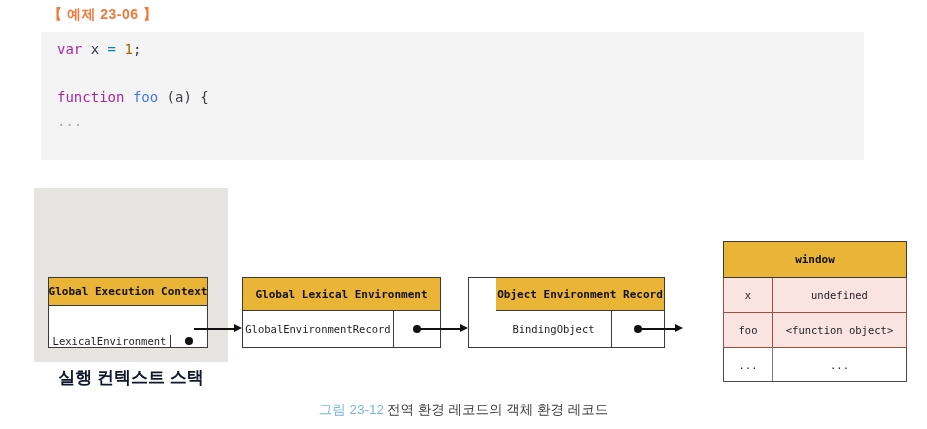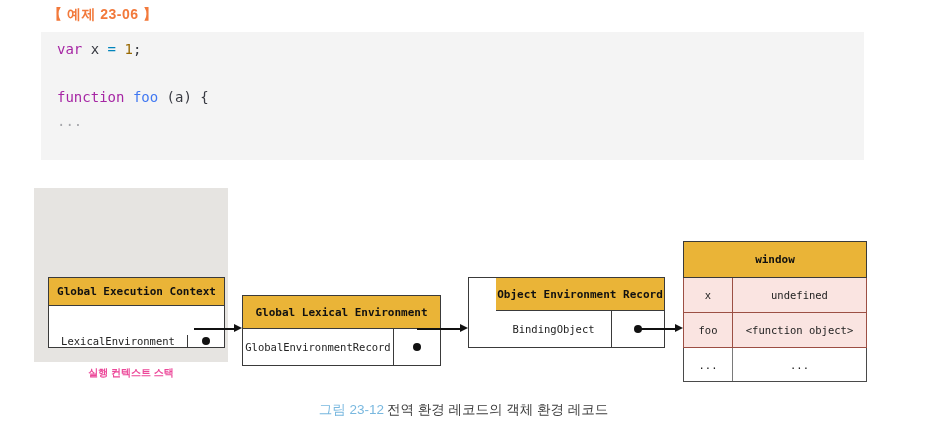--- a/index.html
+++ b/index.html
@@ -47,23 +47,23 @@
     position: absolute;
     left: 34px; top: 188px;
     width: 194px; height: 174px;
     background: #e6e4e1;
   }
   .stack-label {
     position: absolute;
     left: 34px; top: 366px;
     width: 194px;
     text-align: center;
-    font-size: 10px;
+    font-size: 17px;
     font-weight: 700;
-    color: #ec4899;
+    color: #0f172a;
   }
   .env-box {
     position: absolute;
     top: 277px;
     height: 71px;
     box-sizing: border-box;
     border: 1.5px solid #3a3a3a;
     background: #ffffff;
     display: flex;
     flex-direction: column;
@@ -84,23 +84,23 @@
     display: flex; align-items: center; justify-content: center;
     font-size: 10.5px; color: #222;
     white-space: nowrap;
   }
   .env-ref {
     box-sizing: border-box;
     border-left: 1.5px solid #3a3a3a;
     display: flex; align-items: center; justify-content: center;
   }
   .dot { width: 8px; height: 8px; border-radius: 50%; background: #111; }
-  .box-gec { left: 48px;  width: 177px; gap: 29px; }
+  .box-gec { left: 48px;  width: 160px; gap: 29px; }
   .box-gec .env-ref { width: 37px; }
-  .box-gle { left: 242px; width: 199px; margin-top: 18px; }
+  .box-gle { left: 242px; width: 199px; }
   .box-gle .env-ref { width: 47px; }
   .box-oer { left: 468px; width: 197px; padding-left: 27px; }
   .box-oer .env-ref { width: 53px; }
   
   .arrow-line {
     position: absolute;
     top: 328px; height: 1.5px;
     background: #111;
   }
   .arrow-head {
@@ -110,21 +110,21 @@
     border-top: 4.5px solid transparent;
     border-bottom: 4.5px solid transparent;
     border-left: 8px solid #111;
   }
   .a1-line { left: 194px; width: 41px; } .a1-head { left: 234px; }
   .a2-line { left: 417px; width: 44px; } .a2-head { left: 460px; }
   .a3-line { left: 638px; width: 38px; } .a3-head { left: 675px; }
   
   .win-table {
     position: absolute;
-    left: 683px; top: 241px;
+    left: 723px; top: 241px;
     width: 184px;
     font-family: "DejaVu Sans Mono", monospace;
   }
   .win-header {
     box-sizing: border-box;
     height: 37px;
     border: 1.5px solid #3a3a3a;
     background: var(--header-yellow);
     display: flex; align-items: center; justify-content: center;
     font-size: 11px; font-weight: 700; color: #111;

